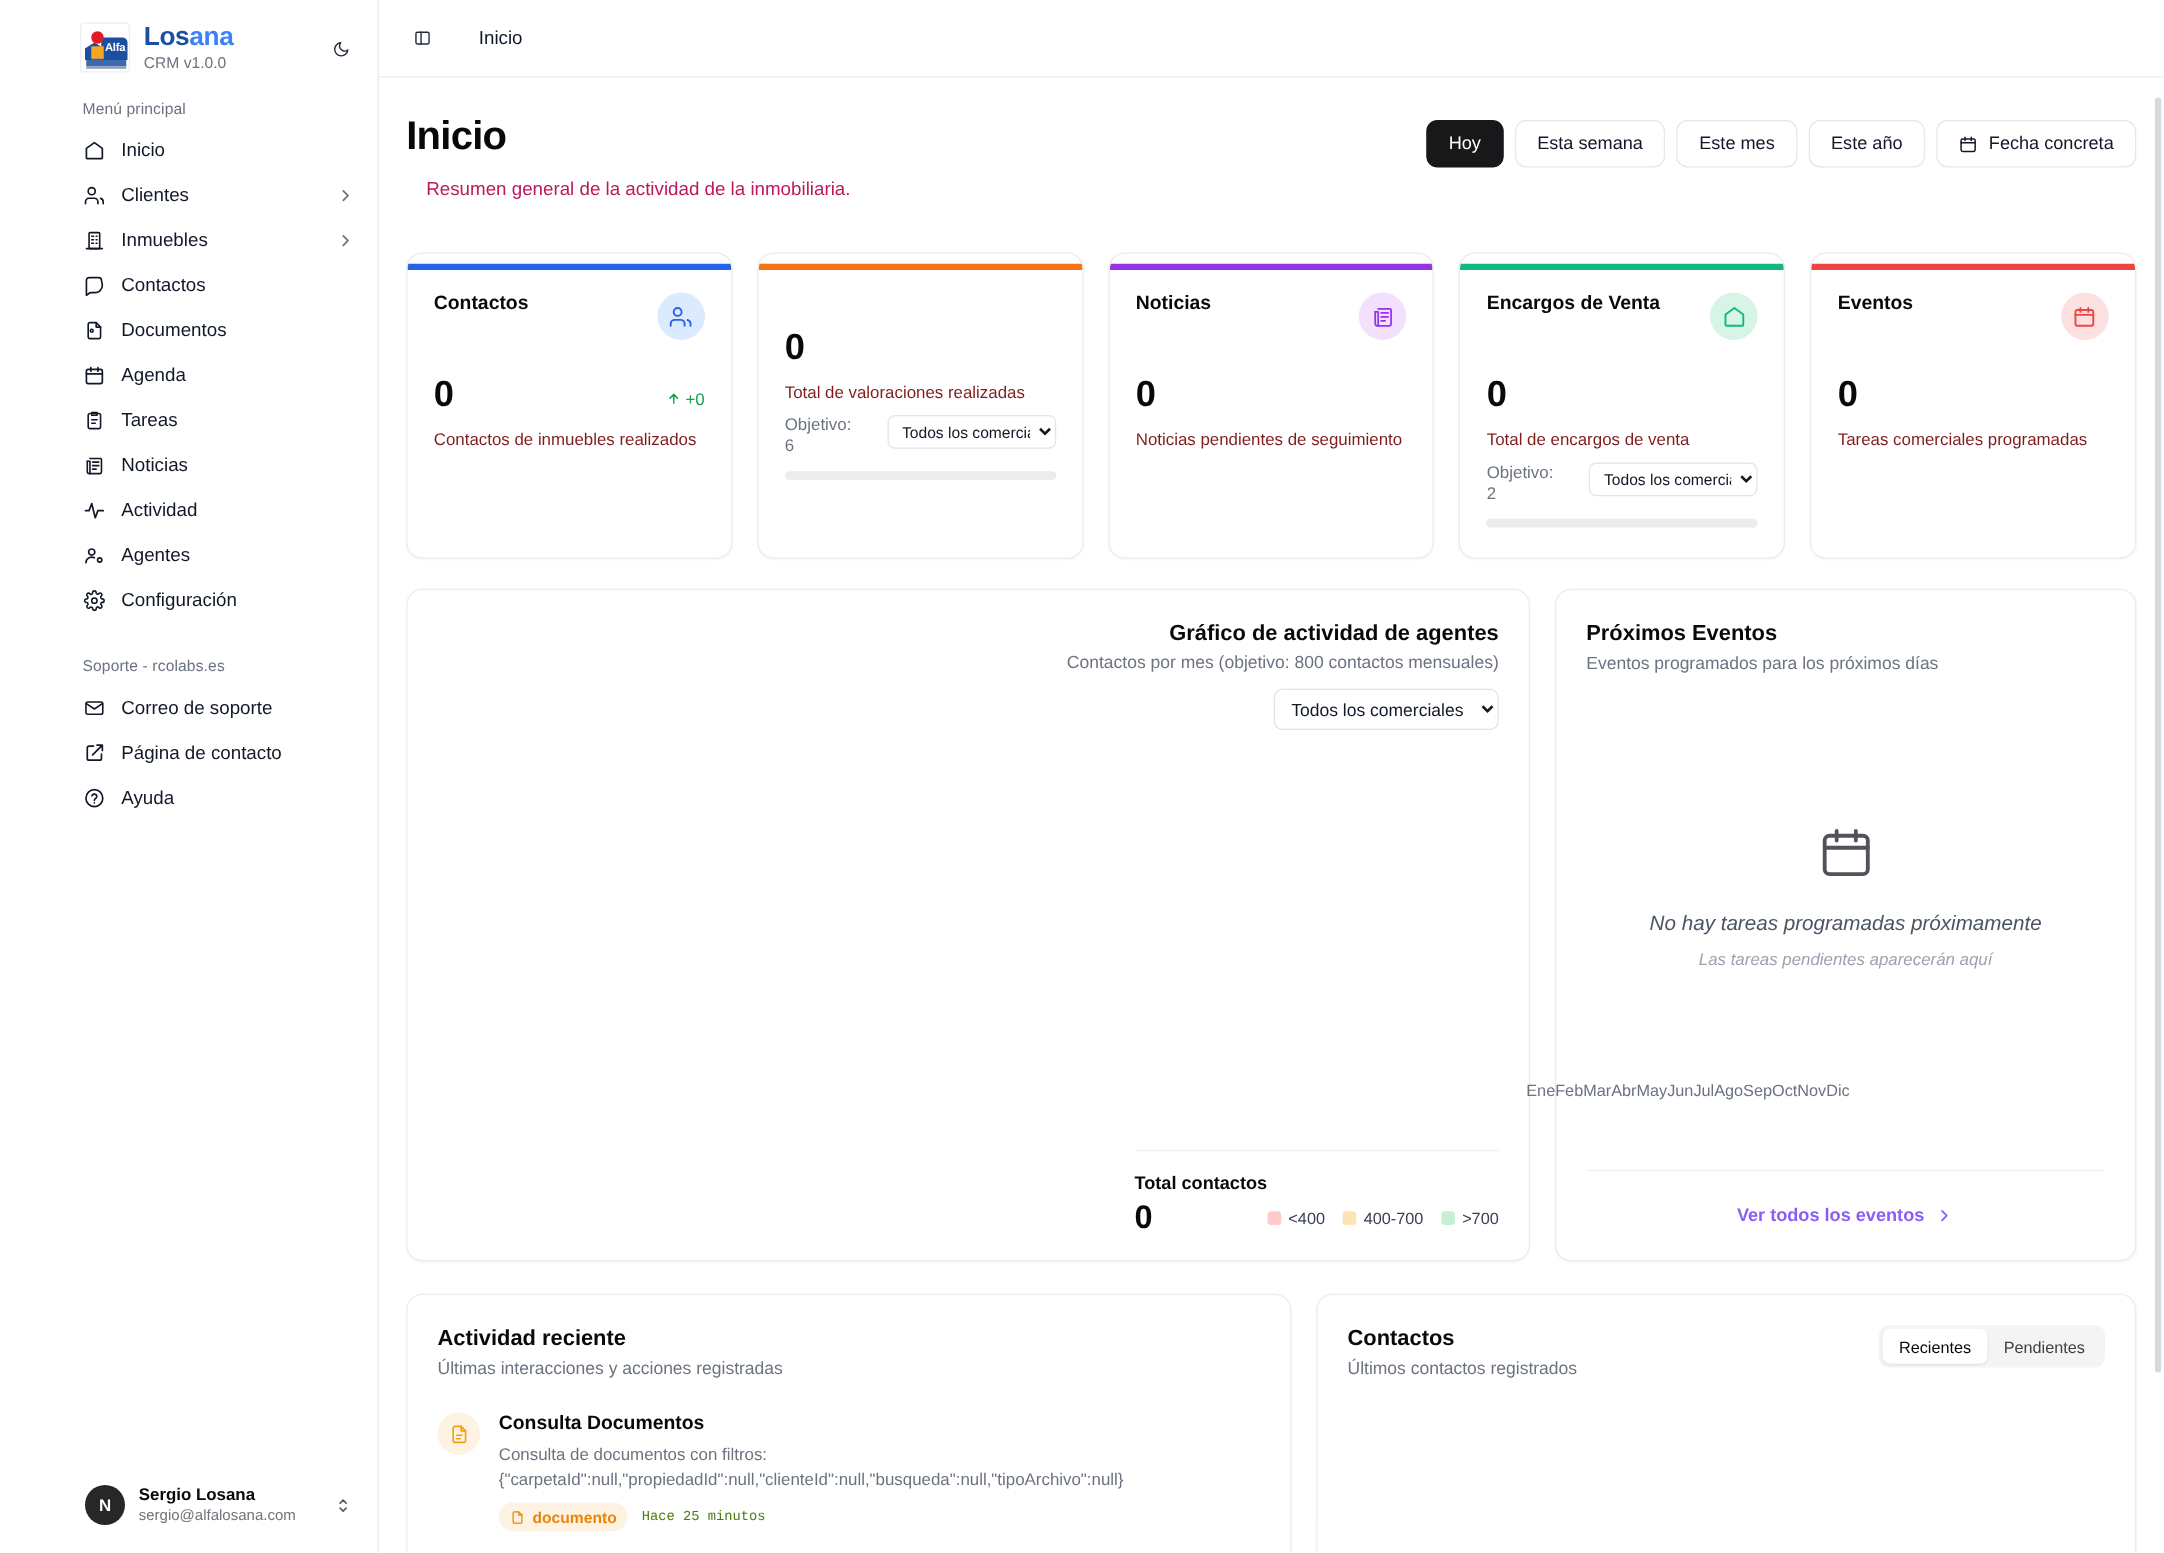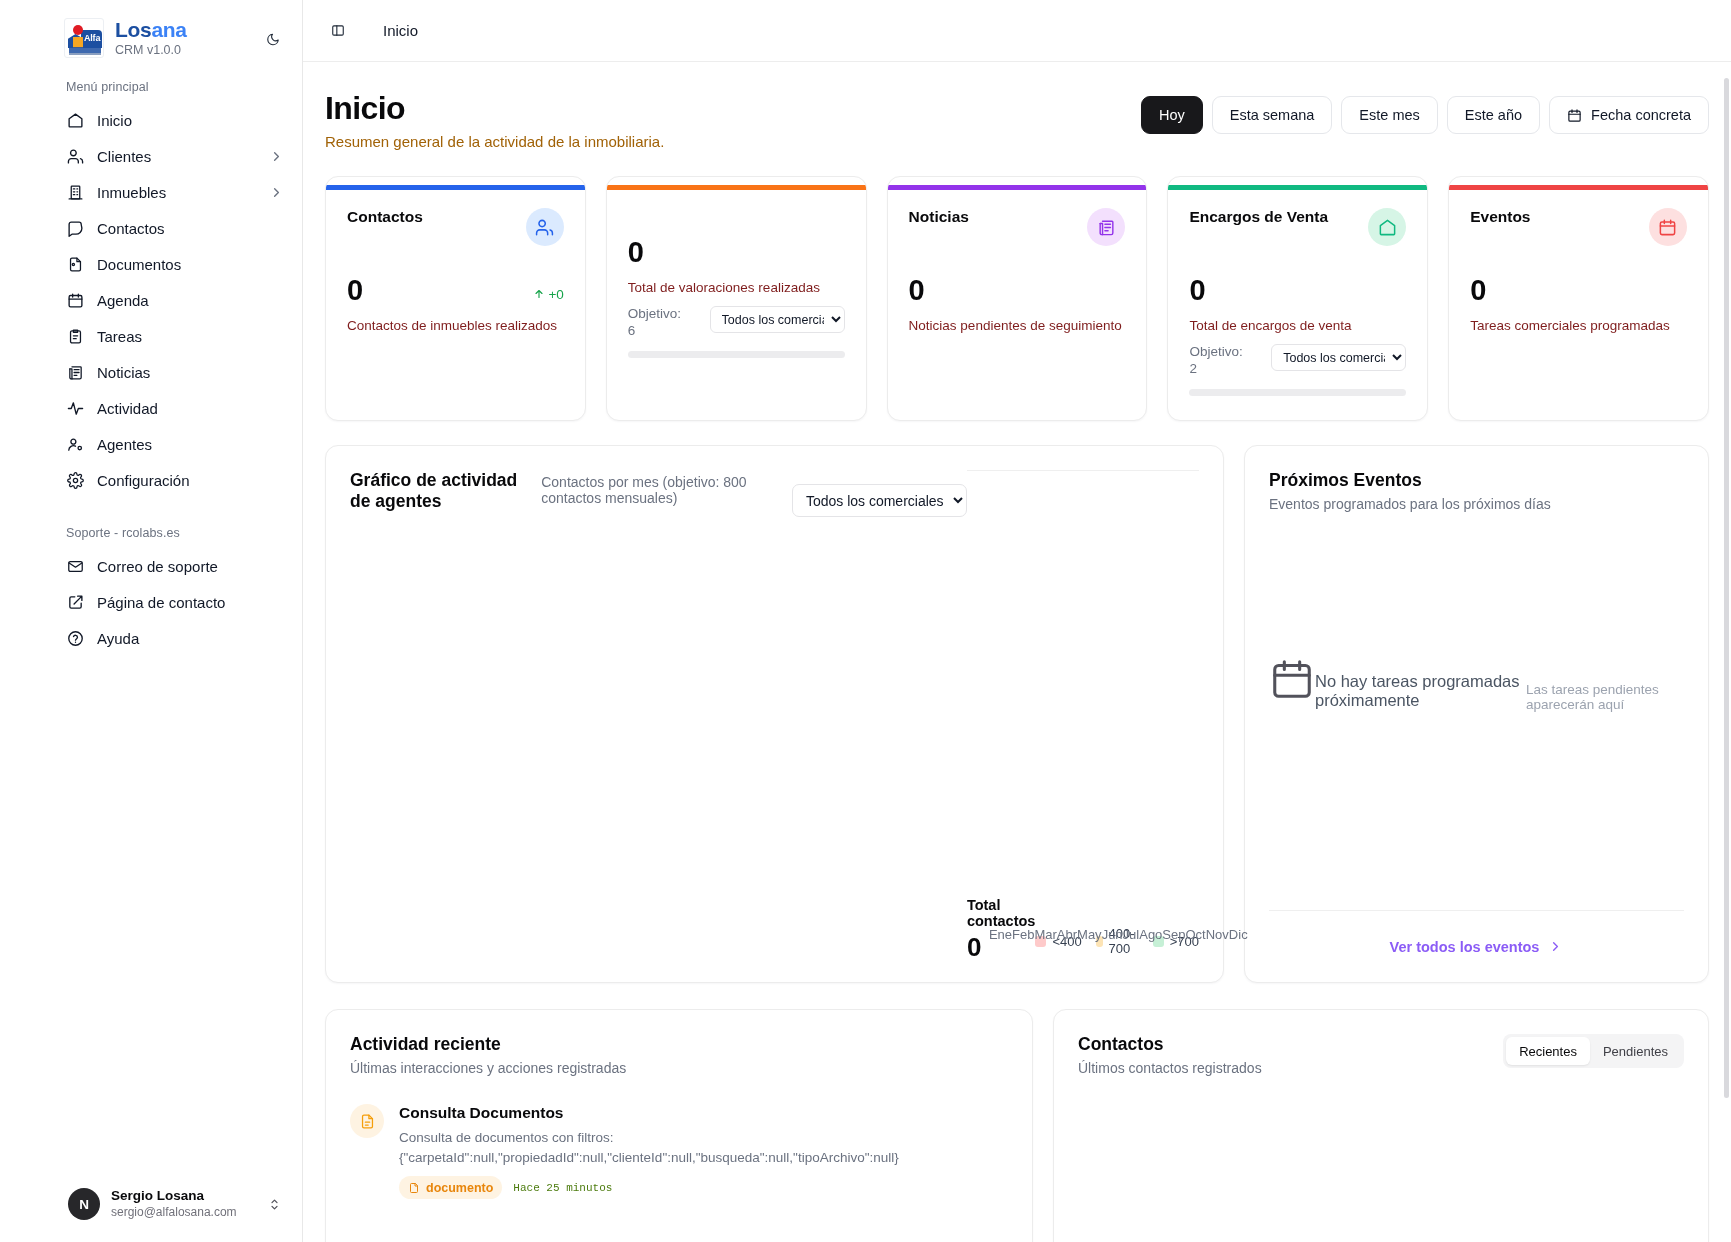--- a/index.html
+++ b/index.html
@@ -80,21 +80,21 @@
     height:62px; flex:0 0 62px; display:flex; align-items:center; gap:16px;
     padding:0 22px; border-bottom:1px solid #ededed; background:#fff;
   }
   .panel-toggle { width:26px; height:26px; display:flex; align-items:center; justify-content:center; background:none; border:none; cursor:pointer; color:#1f2937; }
   .crumb { font-size:15px; color:#111827; margin-left:16px; }
 
   .content { flex:1; overflow:hidden; padding:28px 22px 0 22px; }
 
   .page-head { display:flex; align-items:flex-start; justify-content:space-between; gap:20px; }
   .page-title { font-size:32px; font-weight:bold; letter-spacing:-.6px; color:#09090b; margin:0 0 6px 0; }
-  .page-sub { font-size:15px; color:#a16207; margin:0; }
+  .page-sub { font-size:15px; color:#be185d; margin:16px; }
   .filters { display:flex; align-items:center; gap:9px; padding-top:6px; }
   .fbtn {
     height:38px; padding:0 17px; border-radius:9px; border:1px solid #e5e7eb;
     background:#fff; color:#111827; font-size:14.5px; cursor:pointer;
     font-family:inherit; display:flex; align-items:center; gap:9px; white-space:nowrap;
   }
   .fbtn.active { background:#18181b; color:#fff; border-color:#18181b; }
 
   
   .kpi-row { display:flex; gap:20px; margin-top:26px; }
@@ -117,41 +117,41 @@
   .mini-select {
     height:27px; border:1px solid #e4e4e7; border-radius:6px; background:#fff;
     font-size:12.5px; color:#111827; font-family:inherit; padding:0 4px 0 7px; cursor:pointer;
     max-width:135px;
   }
   .kpi-bar { height:7px; border-radius:4px; background:#ececee; margin-top:11px; width:100%; }
 
   
   .mid-row { display:flex; gap:20px; margin-top:24px; align-items:stretch; }
   .card { background:#fff; border:1px solid #ececec; border-radius:13px; box-shadow:0 1px 2px rgba(16,24,40,.04); }
-  .chart-card { flex:1 1 0; min-width:0; height:538px; display:flex; flex-direction:row; padding:24px 24px 0 24px; }
+  .chart-card { flex:1 1 0; min-width:0; height:538px; display:flex; flex-direction:column; padding:24px 24px 0 24px;align-items:flex-end; }
   .chart-title { font-size:17.5px; font-weight:bold; color:#09090b; }
   .chart-sub { font-size:14px; color:#6b7280; margin-top:4px; }
   .chart-select {
     margin-top:14px; height:33px; width:180px; border:1px solid #e4e4e7; border-radius:7px;
     background:#fff; font-size:14px; color:#111827; font-family:inherit; padding:0 6px 0 9px; cursor:pointer;
   }
   .plot { flex:1; position:relative; margin-top:6px; }
   .xaxis { display:flex; position:absolute; left:22px; right:14px; bottom:40px; }
   .xaxis span { flex:1 1 0; text-align:center; font-size:13px; color:#6b7280; }
   .chart-foot { border-top:1px solid #efefef; padding:18px 0 22px 0; display:flex; align-items:flex-end; justify-content:space-between; }
   .tot-label { font-size:14.5px; font-weight:bold; color:#09090b; }
   .tot-num { font-size:26px; font-weight:bold; color:#09090b; margin-top:5px; line-height:1; }
   .legend { display:flex; align-items:center; gap:14px; padding-bottom:4px; }
   .lg { display:flex; align-items:center; gap:6px; font-size:13px; color:#374151; }
   .sw { width:11px; height:11px; border-radius:3px; display:block; }
 
   .events-card { flex:0 0 465px; height:538px; display:flex; flex-direction:column; padding:24px 24px 0 24px; }
   .ev-title { font-size:17.5px; font-weight:bold; color:#09090b; }
   .ev-sub { font-size:14px; color:#6b7280; margin-top:5px; }
-  .ev-empty { flex:1; display:flex; flex-direction:row; align-items:center; justify-content:flex-end; gap:0; padding-bottom:40px; }
+  .ev-empty { flex:1; display:flex; flex-direction:column; align-items:center; justify-content:center; gap:0; padding-bottom:40px;font-style:italic; }
   .ev-empty-ico { color:#52525b; margin-bottom:20px; }
   .ev-empty-t { font-size:16.5px; color:#4b5563; }
   .ev-empty-s { font-size:13.5px; color:#9ca3af; margin-top:11px; }
   .card-foot-link {
     border-top:1px solid #efefef; height:72px; display:flex; align-items:center; justify-content:center;
     font-size:14.5px; font-weight:bold; color:#8b5cf6; gap:9px; cursor:pointer;
   }
 
   
   .bot-row { display:flex; gap:20px; margin-top:26px; align-items:stretch; }

